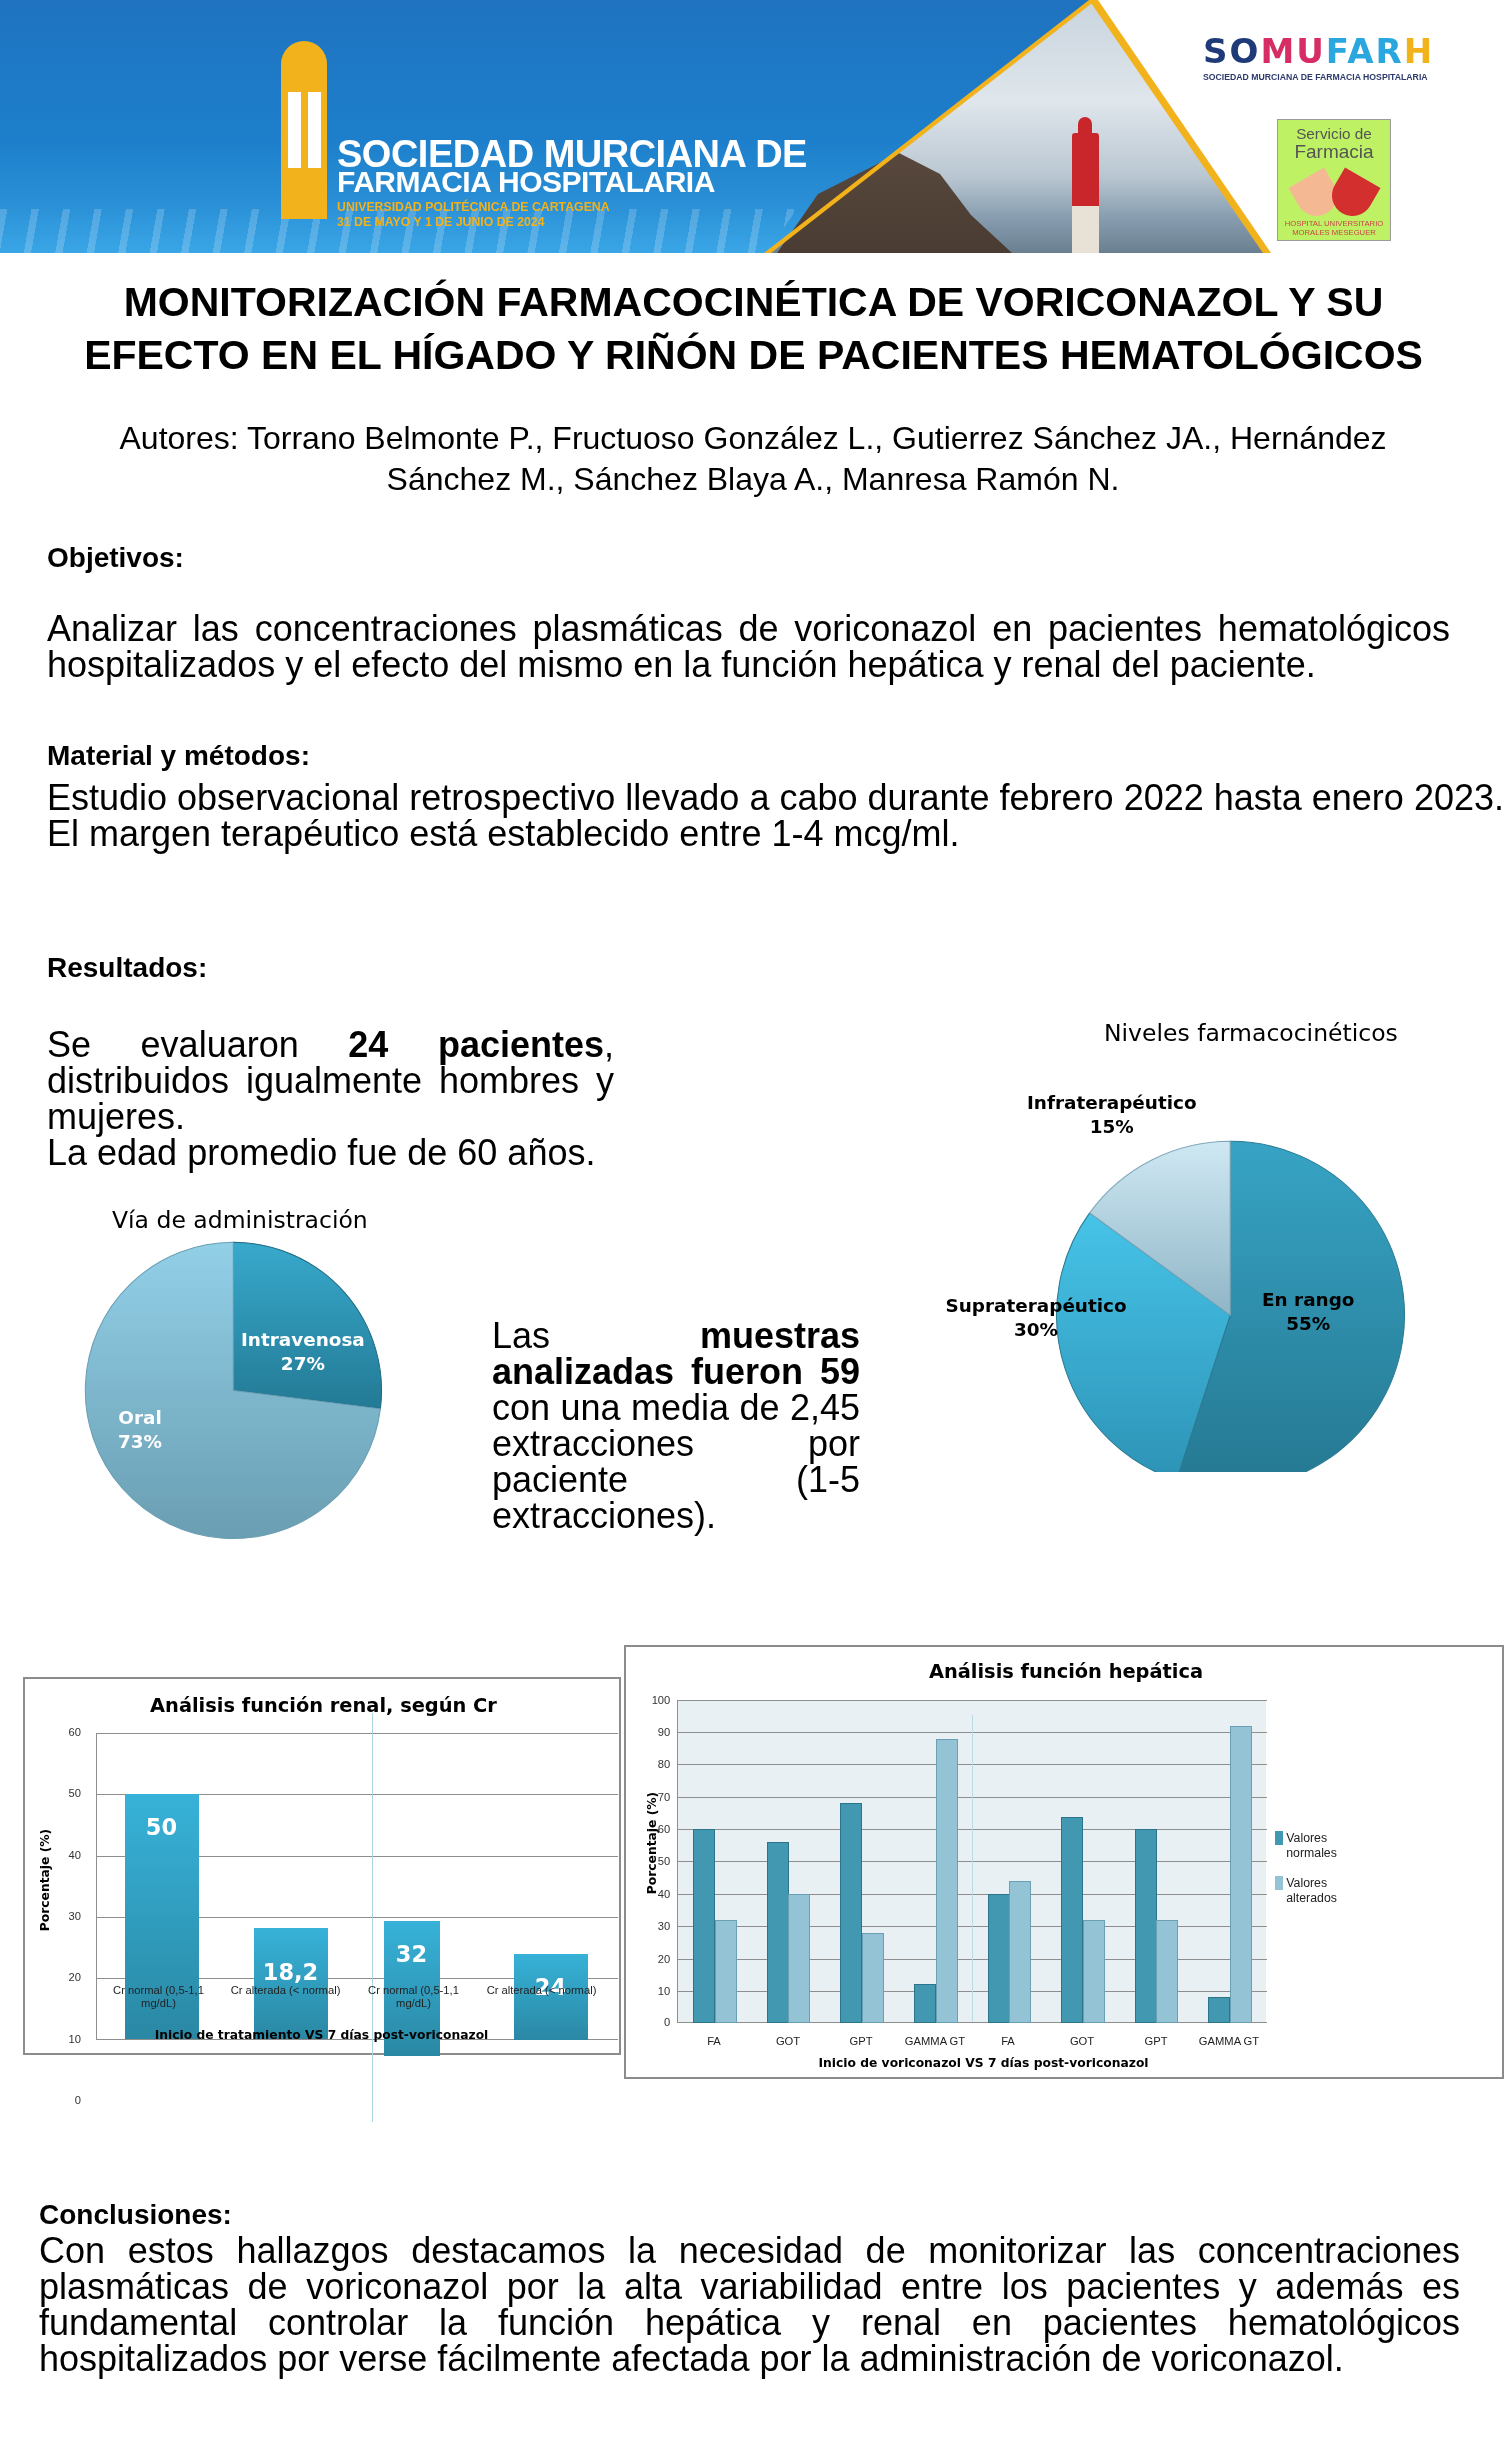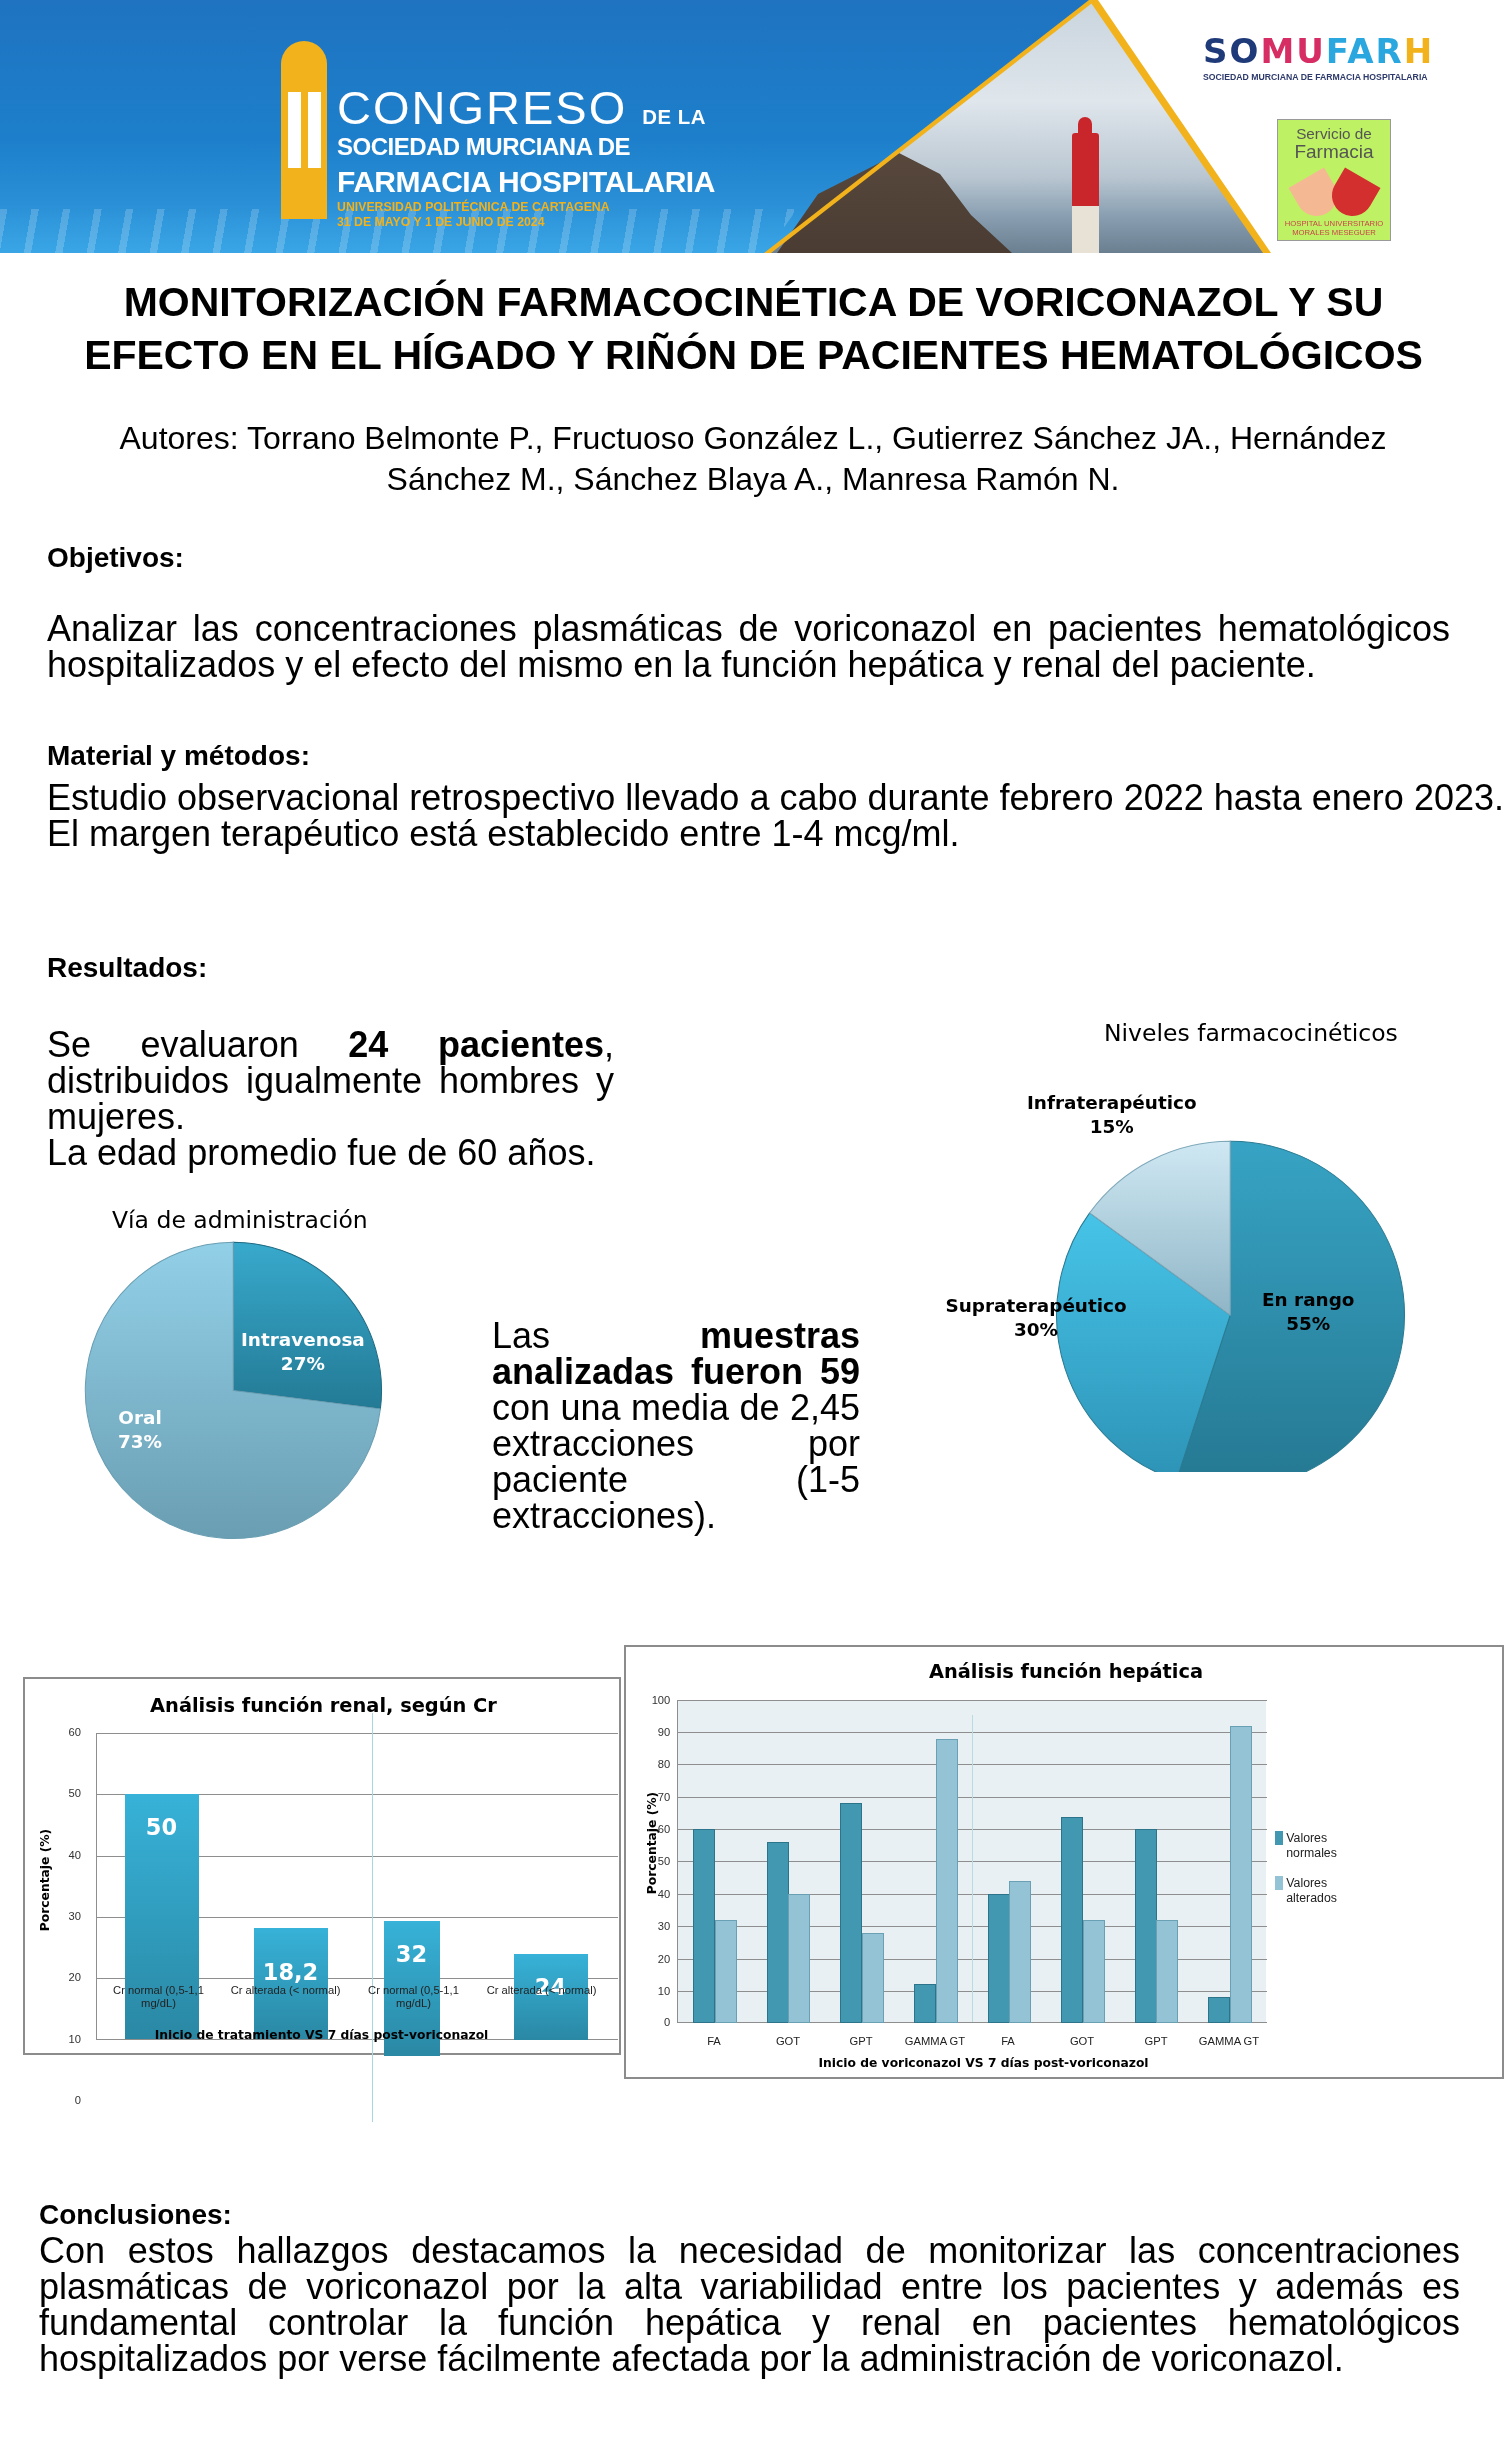--- a/index.html
+++ b/index.html
@@ -27,21 +27,21 @@
   .lighthouse { position: absolute; left: 1072px; top: 133px; width: 26.6px; height: 121px;
     background: linear-gradient(180deg, #c9262c 0 60%, #e8e2d6 60% 100%); border-radius: 3.1px 3.1px 0 0; }
   .lighthouse-top { position: absolute; left: 1078px; top: 117px; width: 14.3px; height: 18.4px; background: #c9262c; border-radius: 7.2px 7.2px 0 0; }
 
   .cong-logo { position: absolute; left: 281px; top: 31px; width: 429px; height: 194px; }
   .cong-sun { position: absolute; left: 0; top: 10.2px; width: 46px; height: 164px; background: #f2b21c; border-radius: 23px 23px 0 0; }
   .cong-tower { position: absolute; top: 61px; width: 13.3px; height: 87px; background: #ffffff; }
   .cong-square { position: absolute; left: 0; top: 137px; width: 46px; height: 51px; background: #f2b21c; }
   .cong-l1 { position: absolute; left: 56px; top: 49px; font-size: 47px; color: #ffffff; font-weight: normal; letter-spacing: 2px; white-space: nowrap; }
   .cong-l1 small { font-size: 20.4px; font-weight: bold; letter-spacing: 0.5px; }
-  .cong-l2 { position: absolute; left: 56px; top: 102px; font-size: 24px; font-weight: bold; color: #ffffff; white-space: nowrap; letter-spacing: -0.5px; }
+  .cong-l2 { position: absolute; left: 56px; top: 102px; font-size: 38px; font-weight: bold; color: #ffffff; white-space: nowrap; letter-spacing: -0.5px; }
   .cong-l3 { position: absolute; left: 56px; top: 134px; font-size: 30px; font-weight: bold; color: #ffffff; white-space: nowrap; letter-spacing: -0.5px; }
   .cong-l4 { position: absolute; left: 56px; top: 169px; font-size: 12.3px; font-weight: bold; color: #f2b21c; white-space: nowrap; }
   .cong-l5 { position: absolute; left: 56px; top: 184px; font-size: 12.3px; font-weight: bold; color: #f2b21c; white-space: nowrap; }
 
   .somufarh { position: absolute; left: 1203px; top: 31px; width: 204px; height: 61px; }
   .somufarh-word { font-size: 34px; font-weight: bold; letter-spacing: 2px; white-space: nowrap; font-family: "DejaVu Sans", sans-serif; }
   .somufarh-sub { font-size: 8.7px; color: #2d3a6b; font-weight: bold; white-space: nowrap; margin-top: 1px; }
   .farmacia-logo { position: absolute; left: 1277px; top: 119px; width: 114px; height: 122px; border: 1px solid #9a9a9a; background: #bef264; text-align: center; }
   .fl-1 { font-size: 15.3px; color: #555; margin-top: 5.1px; }
   .fl-2 { font-size: 19px; color: #555; margin-top: -2px; }
@@ -83,21 +83,20 @@
   <div class="lighthouse-top"></div>
   <div class="lighthouse"></div>
   <div class="header-edge"></div>
   <div class="header-edge2"></div>
 
   <div class="cong-logo">
     <div class="cong-sun"></div>
     <div class="cong-tower" style="left:7.2px;"></div>
     <div class="cong-tower" style="left:26.6px;"></div>
     <div class="cong-square"></div>
-    <div class="cong-l1"><span>CONGRESO</span> <small>DE LA</small></div>
     <div class="cong-l2">SOCIEDAD MURCIANA DE</div>
     <div class="cong-l3">FARMACIA HOSPITALARIA</div>
     <div class="cong-l4">UNIVERSIDAD POLITÉCNICA DE CARTAGENA</div>
     <div class="cong-l5">31 DE MAYO Y 1 DE JUNIO DE 2024</div>
   </div>
 
   <div class="somufarh">
     <div class="somufarh-word">
       <span style="color:#1f3a78">SO</span><span style="color:#d62d64">M</span><span style="color:#d62d64">U</span><span style="color:#2aa7df">FAR</span><span style="color:#f2b21c">H</span>
     </div>

